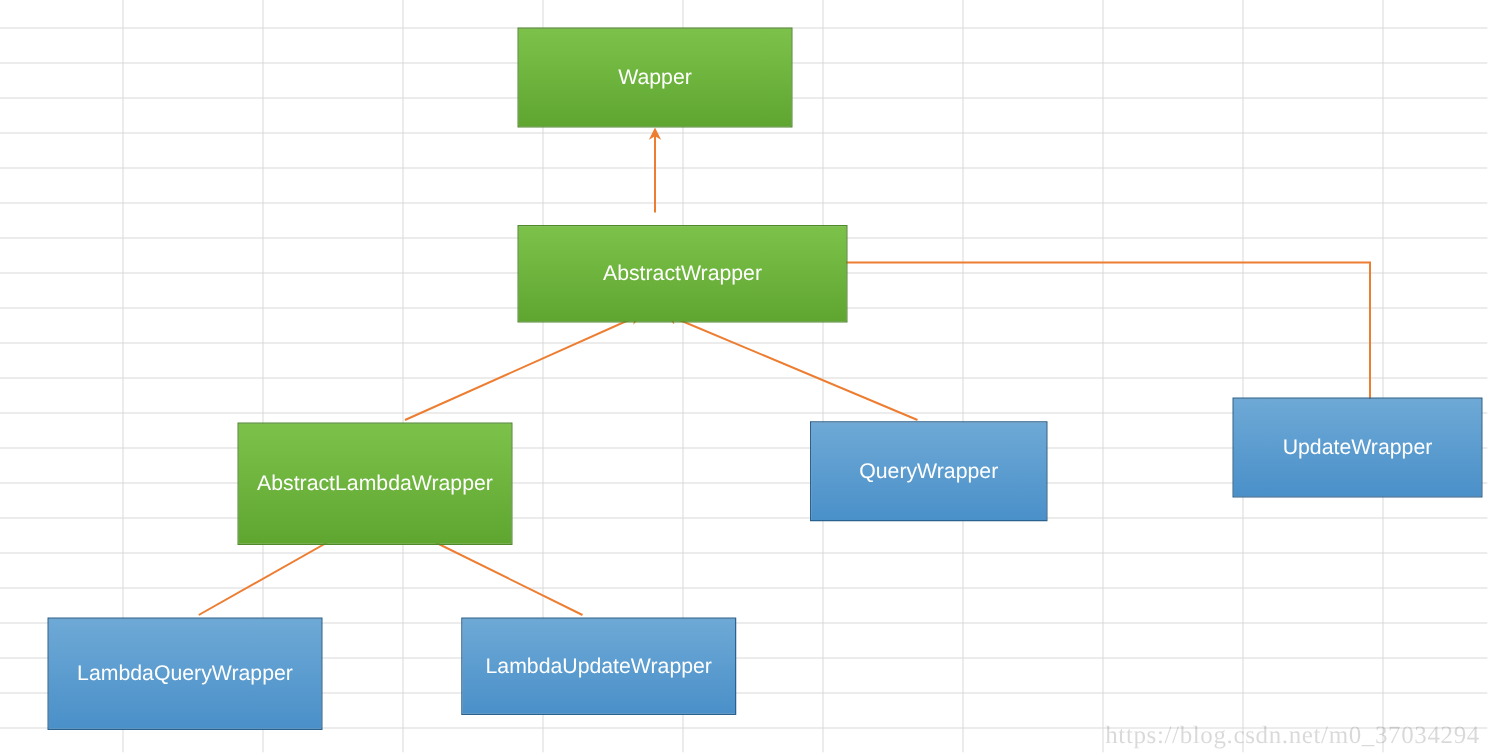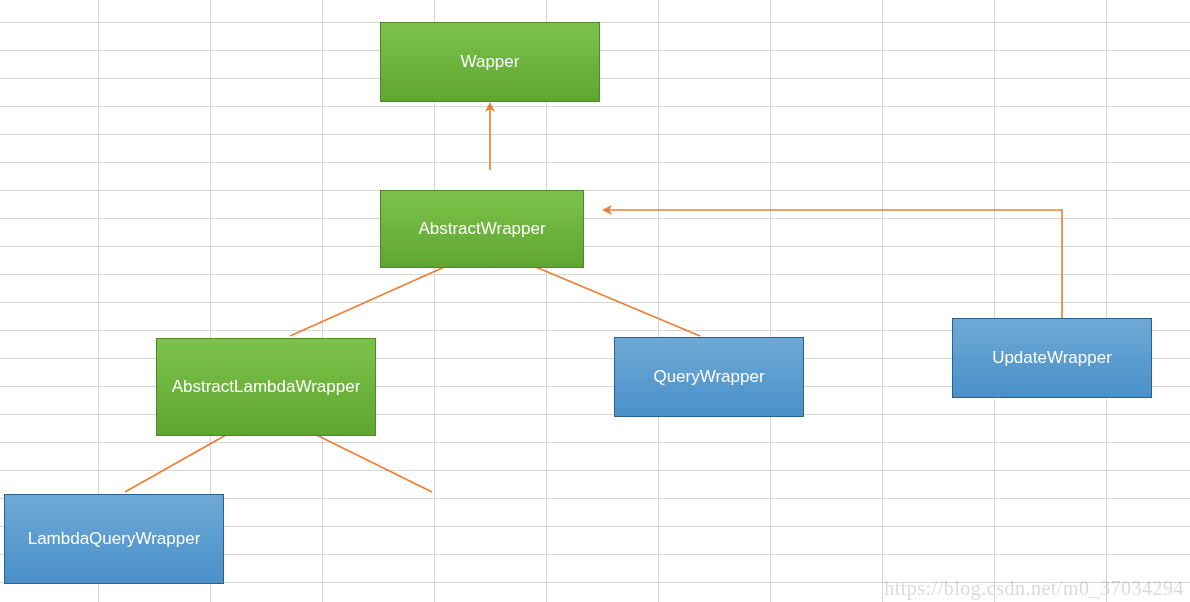--- a/index.html
+++ b/index.html
@@ -17,20 +17,21 @@
     inset: 0;
     background-image:
       linear-gradient(to right, #d8d8d8 1px, transparent 1px),
       linear-gradient(to bottom, #d8d8d8 1px, transparent 1px);
     background-size: 112px 28px;
     background-position: -14px -6px;
   }
   .canvas {
     position: absolute;
     inset: 0;
+    margin-left: 34px;
   }
   .node {
     position: absolute;
     display: flex;
     align-items: center;
     justify-content: center;
     font-size: 17px;
     color: #ffffff;
     box-sizing: border-box;
     text-align: center;
@@ -87,36 +88,39 @@
 
     <line x1="125" y1="492" x2="256" y2="418" stroke="#ed7d31" stroke-width="1.6" marker-end="url(#arrowhead)"></line>
 
     <line x1="432" y1="492" x2="282" y2="418" stroke="#ed7d31" stroke-width="1.6" marker-end="url(#arrowhead)"></line>
   </svg>
 
   <div class="node green" style="left:380px;top:22px;width:220px;height:80px">
     <span>Wapper</span>
   </div>
 
-  <div class="node green" style="left:380px;top:190px;width:204px;height:78px">
+  <div class="node green" style="left:380px;top:180px;width:264px;height:78px">
     <span>AbstractWrapper</span>
   </div>
 
   <div class="node green" style="left:156px;top:338px;width:220px;height:98px">
     <span>AbstractLambdaWrapper</span>
   </div>
 
   <div class="node blue" style="left:614px;top:337px;width:190px;height:80px">
     <span>QueryWrapper</span>
   </div>
 
   <div class="node blue" style="left:952px;top:318px;width:200px;height:80px">
     <span>UpdateWrapper</span>
   </div>
 
   <div class="node blue" style="left:4px;top:494px;width:220px;height:90px">
     <span>LambdaQueryWrapper</span>
   </div>
 
+  <div class="node blue" style="left:335px;top:494px;width:220px;height:78px">
+    <span>LambdaUpdateWrapper</span>
+  </div>
 
 </div>
 
 <div class="watermark">https://blog.csdn.net/m0_37034294</div>
 
 </body></html>

